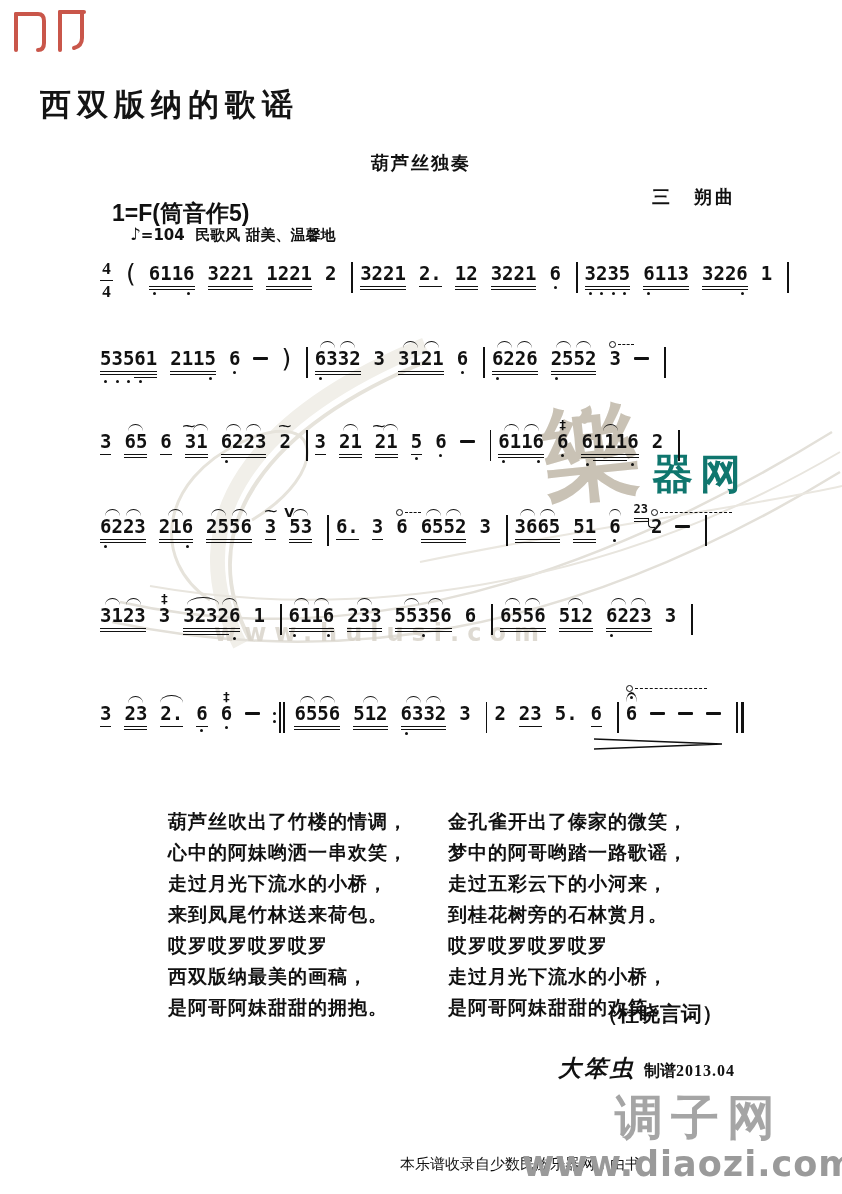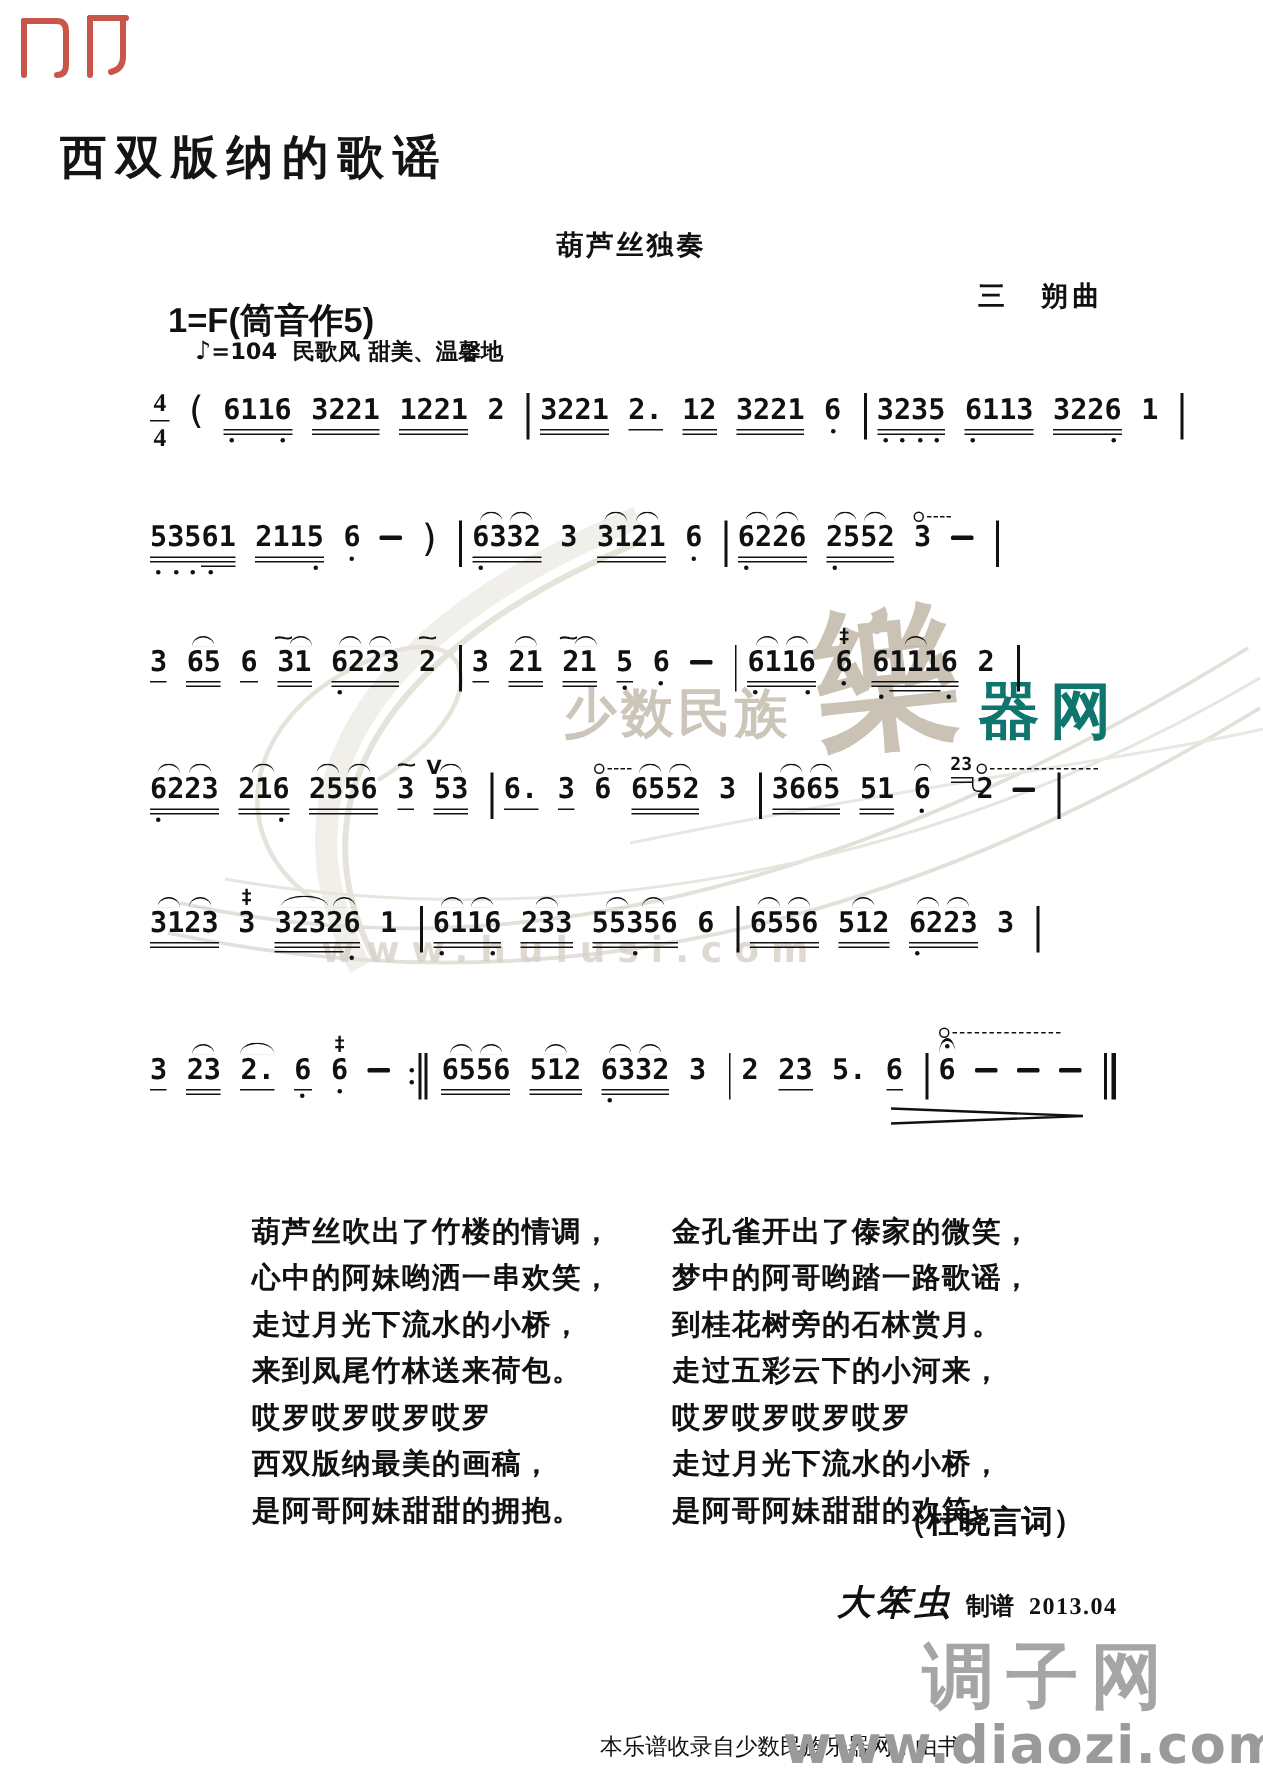--- a/index.html
+++ b/index.html
@@ -64,21 +64,21 @@
   .barend .v1{width:1.7px;height:31px;background:#111;margin-right:3px;}
   .barend .v2{width:3.6px;height:31px;background:#111;}
   
   .lyrcol{position:absolute;top:806px;font-size:19px;font-weight:700;letter-spacing:1px;line-height:31px;}
   #lyrics-1{left:168px;}
   #lyrics-2{left:448px;}
   #credit{top:1000px;left:597px;font-size:21px;font-weight:700;}
   #producer{top:1053px;left:558px;font-size:16px;font-weight:700;}
   #producer .pname{font-family:"DejaVu Serif",serif;font-style:italic;font-size:23px;
                    font-weight:700;letter-spacing:3px;margin-right:8px;}
-  #producer .pdate{font-family:"Liberation Serif",serif;margin-left:10px;letter-spacing:1px;}
+  #producer .pdate{font-family:"Liberation Serif",serif;letter-spacing:1px;}
   #footnote{top:1155px;left:400px;font-size:15px;font-weight:500;z-index:2;}
   
   .wm{z-index:1;user-select:none;}
   #wm-eth-l{top:452px;left:376px;font-size:35px;font-weight:700;letter-spacing:3px;color:#ccc5ba;}
   #wm-eth-big{top:404px;left:543px;font-size:98px;line-height:98px;font-family:"DejaVu Serif",serif;
               font-weight:700;color:#c9c2b5;transform:rotate(-6deg);}
   #wm-eth-r{top:447px;left:652px;font-size:41px;font-weight:700;letter-spacing:7px;color:#0f766e;}
   #wm-hulusi{top:619px;left:214px;font-size:24px;font-weight:700;letter-spacing:8px;color:#d7d2c8;opacity:.8;}
   #wm-dzname{top:1086px;left:615px;font-size:48px;font-weight:700;letter-spacing:8px;color:#a5a5a5;z-index:4;}
   #wm-dzurl{top:1144px;left:522px;font-size:35px;font-weight:700;letter-spacing:1px;color:#9a9a9a;z-index:4;}
@@ -1321,31 +1321,30 @@
     <div>心中的阿妹哟洒一串欢笑，</div>
     <div>走过月光下流水的小桥，</div>
     <div>来到凤尾竹林送来荷包。</div>
     <div>哎罗哎罗哎罗哎罗</div>
     <div>西双版纳最美的画稿，</div>
     <div>是阿哥阿妹甜甜的拥抱。</div>
   </div>
   <div id="lyrics-2" class="abs lyrcol">
     <div>金孔雀开出了傣家的微笑，</div>
     <div>梦中的阿哥哟踏一路歌谣，</div>
+    <div>走过五彩云下的小河来，</div>
     <div>到桂花树旁的石林赏月。</div>
-    <div>走过五彩云下的小河来，</div>
     <div>哎罗哎罗哎罗哎罗</div>
     <div>走过月光下流水的小桥，</div>
     <div>是阿哥阿妹甜甜的欢笑。</div>
   </div>
   <div id="credit" class="abs">（杜晓言词）</div>
 
   <div id="producer" class="abs"><span class="pname">大笨虫</span><span>制谱</span><span class="pdate">2013.04</span></div>
 
-  <div id="wm-eth-l" class="abs wm">少数民族</div>
   <div id="wm-eth-big" class="abs wm">樂</div>
   <div id="wm-eth-r" class="abs wm">器网</div>
   <div id="wm-hulusi" class="abs wm">www.hulusi.com</div>
   <div id="wm-dzname" class="abs wm">调子网</div>
   <div id="wm-dzurl" class="abs wm">www.diaozi.com</div>
 
   <div id="footnote" class="abs">本乐谱收录自少数民族乐器网，由书</div>
 
 </div>
 

